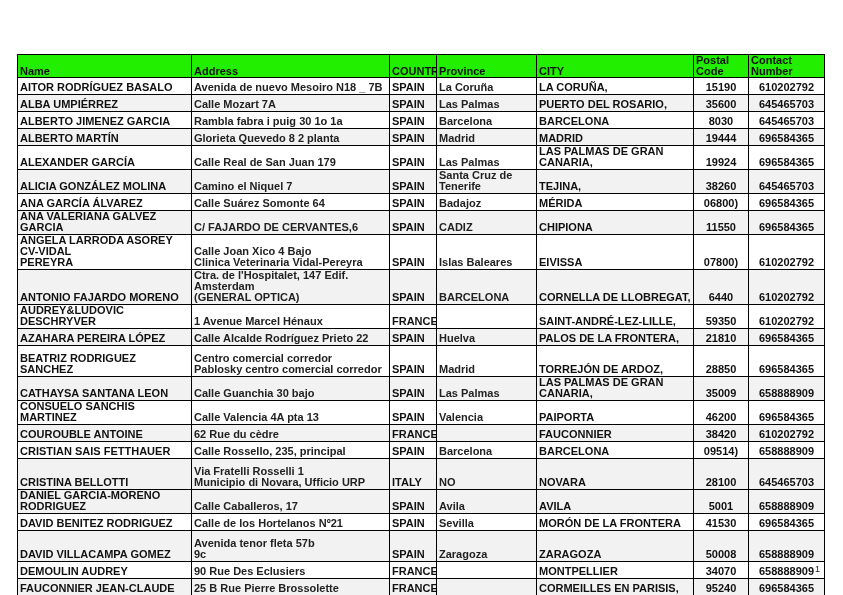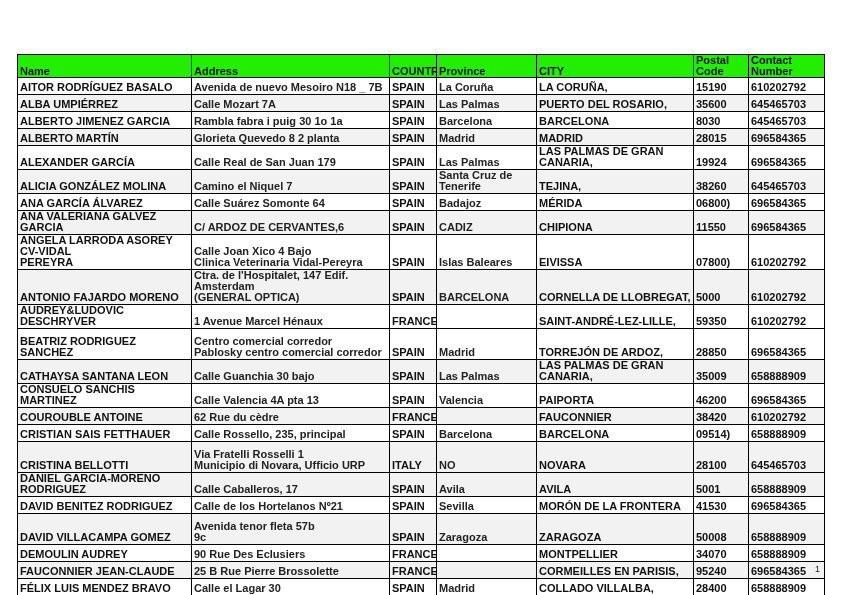--- a/index.html
+++ b/index.html
@@ -30,21 +30,21 @@
     table.sheet th {
       background: #22ee00;
       text-align: left;
       height: 13px;
       font-weight: bold;
     }
     table.sheet th.num { text-align: left; }
     table.sheet td { height: 15px; padding-bottom: 1px; }
     table.sheet tr.tall td { height: 29px; }
     table.sheet td.addr, table.sheet td.prov { font-weight: bold; color: #222; }
-    table.sheet td.num { }
+    table.sheet td.num { text-align: center; }
     table.sheet tr.odd td { background: #ffffff; }
     table.sheet tr.even td { background: #f2f2f2; }
     .page-number {
       position: absolute; right: 23px; top: 564px;
       font-size: 9px; color: #222;
     }
   </style>
 </head>
 <body>
 
@@ -97,21 +97,21 @@
           <td>BARCELONA</td>
           <td class="num">8030</td>
           <td class="num">645465703</td>
         </tr>
         <tr class="even">
           <td>ALBERTO MARTÍN</td>
           <td class="addr">Glorieta Quevedo 8 2 planta</td>
           <td>SPAIN</td>
           <td class="prov">Madrid</td>
           <td>MADRID</td>
-          <td class="num">28015</td>
+          <td class="num">19444</td>
           <td class="num">696584365</td>
         </tr>
         <tr class="odd">
           <td>ALEXANDER GARCÍA</td>
           <td class="addr">Calle Real de San Juan 179</td>
           <td>SPAIN</td>
           <td class="prov">Las Palmas</td>
           <td>LAS PALMAS DE GRAN CANARIA,</td>
           <td class="num">19924</td>
           <td class="num">696584365</td>
@@ -129,21 +129,21 @@
           <td>ANA GARCÍA ÁLVAREZ</td>
           <td class="addr">Calle Suárez Somonte 64</td>
           <td>SPAIN</td>
           <td class="prov">Badajoz</td>
           <td>MÉRIDA</td>
           <td class="num">06800)</td>
           <td class="num">696584365</td>
         </tr>
         <tr class="even">
           <td>ANA VALERIANA GALVEZ GARCIA</td>
-          <td class="addr">C/ ARDOZ DE CERVANTES,6</td>
+          <td class="addr">C/ FAJARDO DE CERVANTES,6</td>
           <td>SPAIN</td>
           <td class="prov">CADIZ</td>
           <td>CHIPIONA</td>
           <td class="num">11550</td>
           <td class="num">696584365</td>
         </tr>
         <tr class="odd tall">
           <td>ANGELA LARRODA ASOREY CV-VIDAL
 PEREYRA</td>
           <td class="addr">Calle Joan Xico 4 Bajo
@@ -154,31 +154,40 @@
           <td class="num">07800)</td>
           <td class="num">610202792</td>
         </tr>
         <tr class="even tall">
           <td>ANTONIO FAJARDO MORENO</td>
           <td class="addr">Ctra. de l'Hospitalet, 147 Edif. Amsterdam
 (GENERAL OPTICA)</td>
           <td>SPAIN</td>
           <td class="prov">BARCELONA</td>
           <td>CORNELLA DE LLOBREGAT,</td>
-          <td class="num">5000</td>
+          <td class="num">6440</td>
           <td class="num">610202792</td>
         </tr>
         <tr class="odd">
           <td>AUDREY&amp;LUDOVIC DESCHRYVER</td>
           <td class="addr">1 Avenue Marcel Hénaux</td>
           <td>FRANCE</td>
           <td class="prov"></td>
           <td>SAINT-ANDRÉ-LEZ-LILLE,</td>
           <td class="num">59350</td>
           <td class="num">610202792</td>
+        </tr>
+        <tr class="even">
+          <td>AZAHARA PEREIRA LÓPEZ</td>
+          <td class="addr">Calle Alcalde Rodríguez Prieto 22</td>
+          <td>SPAIN</td>
+          <td class="prov">Huelva</td>
+          <td>PALOS DE LA FRONTERA,</td>
+          <td class="num">21810</td>
+          <td class="num">696584365</td>
         </tr>
         <tr class="odd tall">
           <td>BEATRIZ RODRIGUEZ SANCHEZ</td>
           <td class="addr">Centro comercial corredor
 Pablosky centro comercial corredor</td>
           <td>SPAIN</td>
           <td class="prov">Madrid</td>
           <td>TORREJÓN DE ARDOZ,</td>
           <td class="num">28850</td>
           <td class="num">696584365</td>

